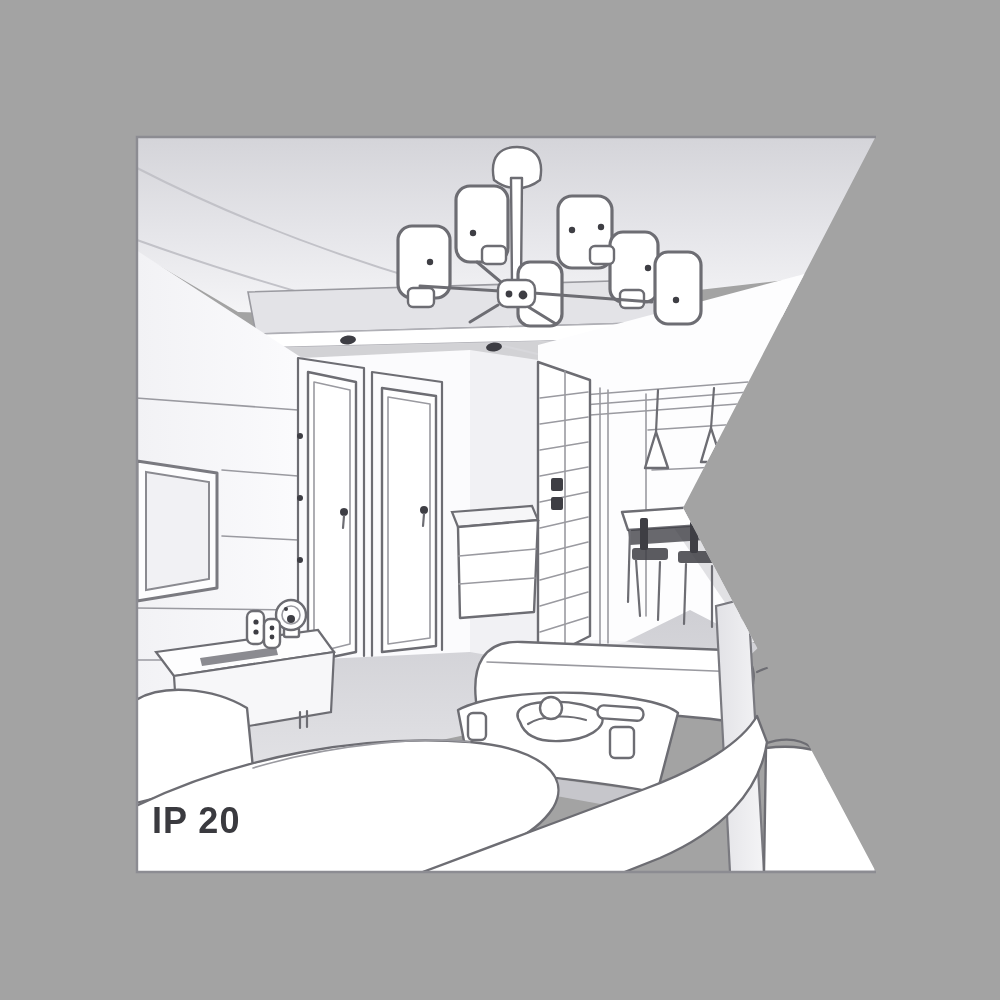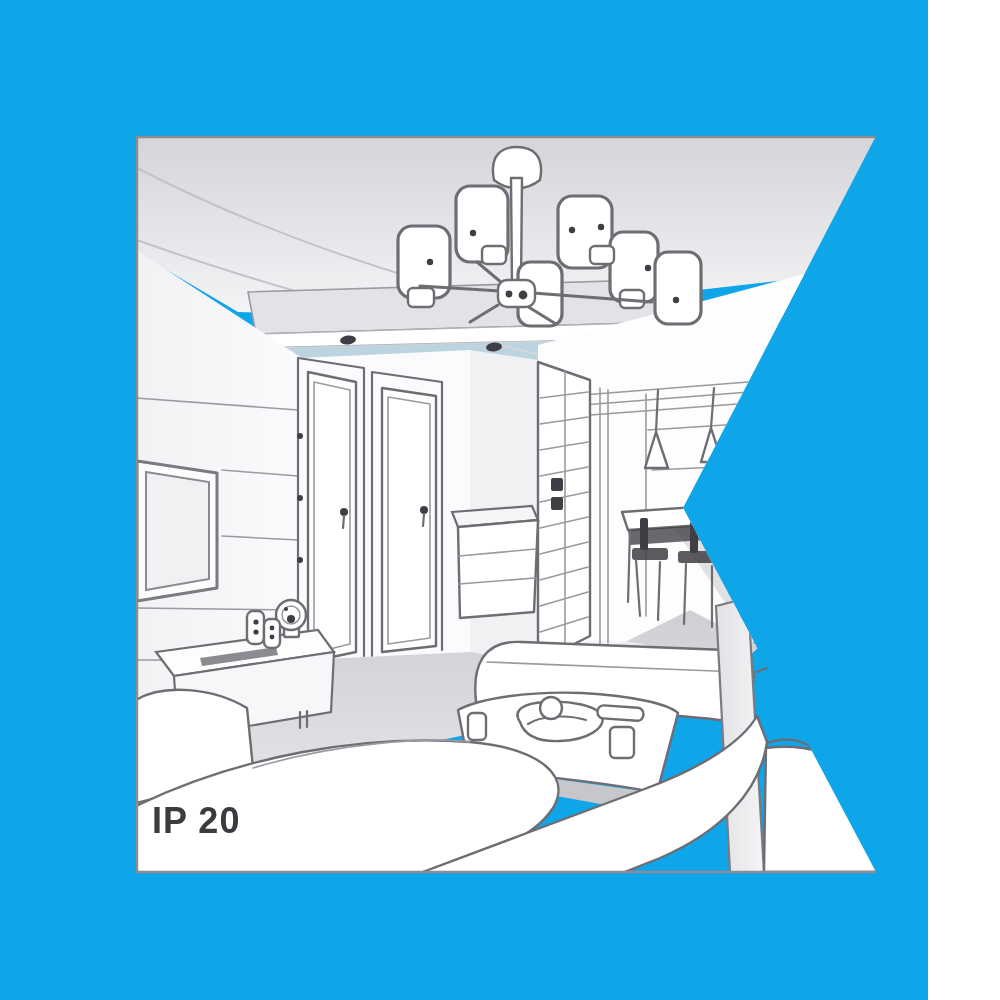--- a/index.html
+++ b/index.html
@@ -1,16 +1,16 @@
 <!DOCTYPE html>
 <html><head>
 <meta charset="utf-8">
 <style>
   html,body{margin:0;padding:0;background:#ffffff;}
-  .stage{position:relative;width:928px;height:1000px;background:#0ea5e9;overflow:hidden;
+  .stage{position:relative;width:1000px;height:1000px;background:#a3a3a3;overflow:hidden;
          font-family:"Liberation Sans",sans-serif;}
   .caption{position:absolute;left:152px;top:800px;font-size:36px;font-weight:700;
            color:#3a3a3f;letter-spacing:1px;}
   svg{position:absolute;left:0;top:0;}
   
   .ln   {fill:none;stroke:#6d6d73;stroke-width:2.2;stroke-linecap:round;stroke-linejoin:round;}
   .lnb  {fill:none;stroke:#6d6d73;stroke-width:3;stroke-linecap:round;stroke-linejoin:round;}
   .lnt  {fill:none;stroke:#9a9aa0;stroke-width:1.6;stroke-linecap:round;stroke-linejoin:round;}
   .soft {fill:none;stroke:#c2c2c8;stroke-width:2;stroke-linecap:round;}
   .wh   {fill:#ffffff;stroke:#6d6d73;stroke-width:2.4;stroke-linejoin:round;}

